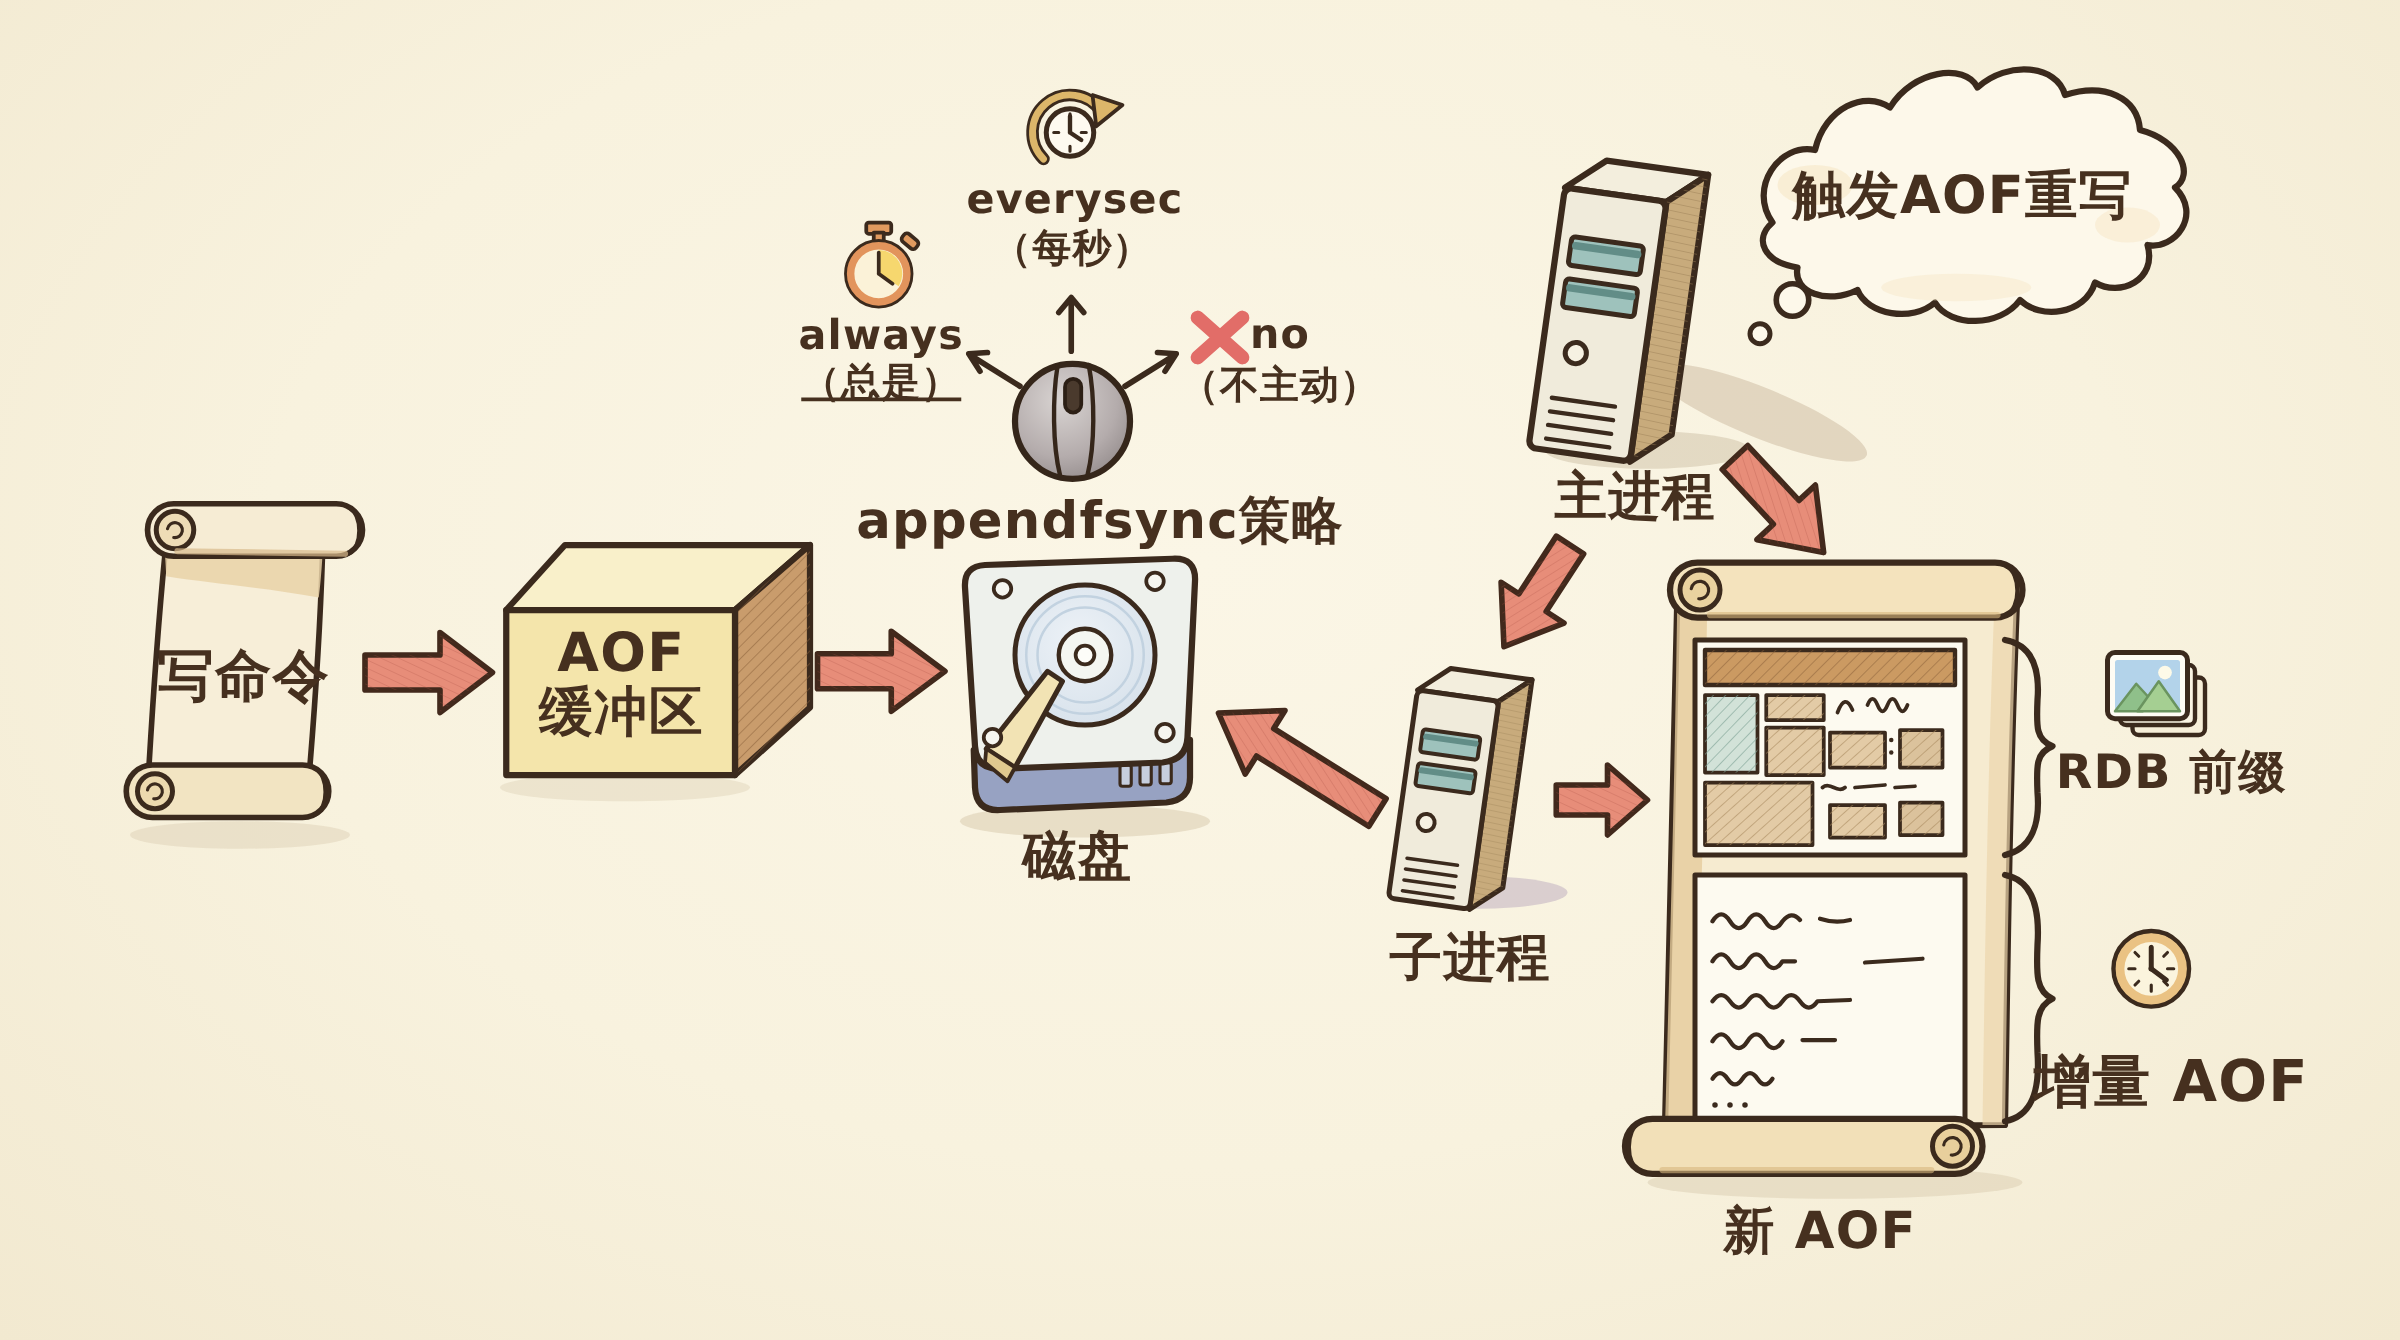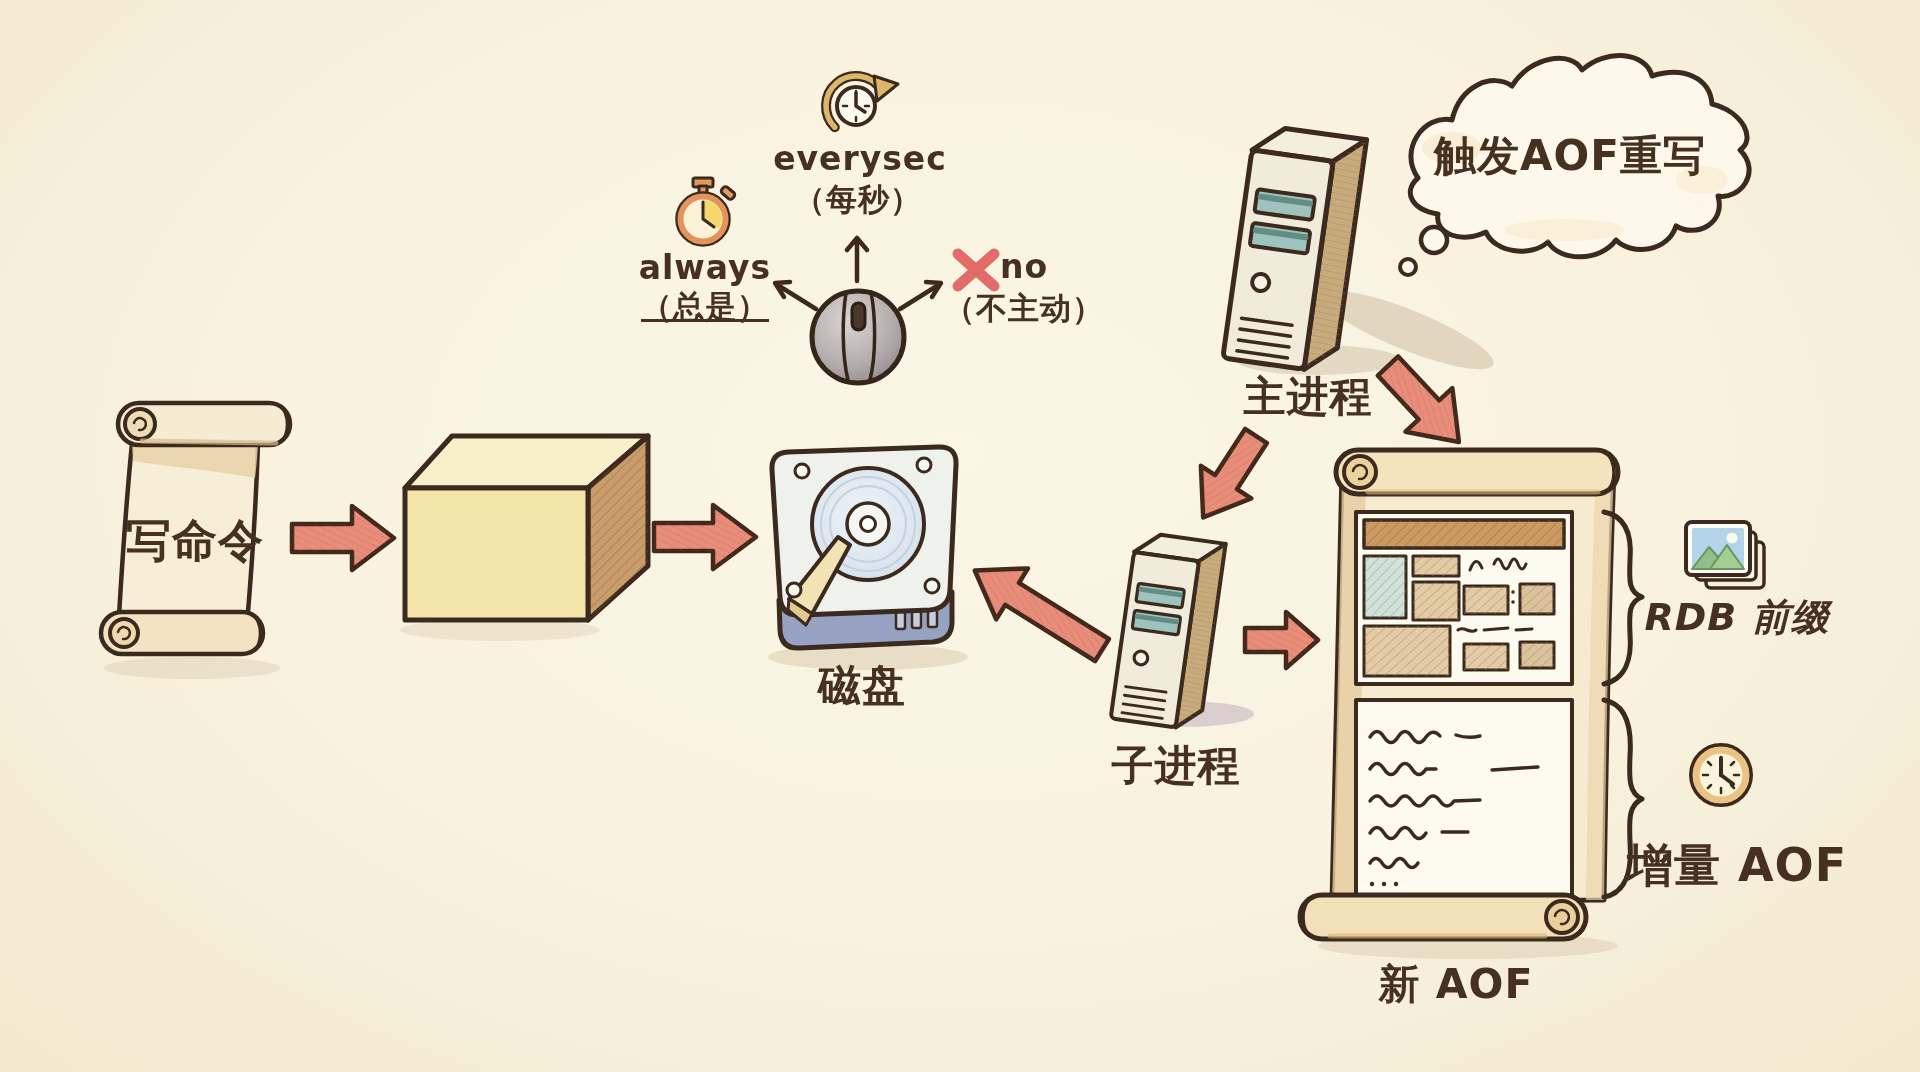--- a/index.html
+++ b/index.html
@@ -278,38 +278,43 @@
     <circle cx="1721" cy="775" r="30" fill="#fbf4dd" stroke="#3b2a1d" stroke-width="4"></circle>
     <circle cx="1721" cy="775" r="25" fill="none" stroke="#eac283" stroke-width="7"></circle>
     <path d="M1721,757 v5 M1739,775 h-5 M1721,793 v-5 M1703,775 h5 M1734,762 l-3,3 M1734,788 l-3,-3 M1708,762 l3,3 M1708,788 l3,-3" stroke="#3b2a1d" stroke-width="2.5" fill="none"></path>
     <path d="M1721,775 L1721,758 M1721,775 L1733,784" stroke="#3b2a1d" stroke-width="4" fill="none"></path>
     <circle cx="1721" cy="775" r="2.2" fill="#3b2a1d"></circle>
   </g>
 </svg>
 
 <div class="lbl" style="left:195px;top:516px;font-size:45px;">写命令</div>
 
+<div class="lbl" style="left:497px;top:500px;font-size:43px;">
+  <span style="display:block;">AOF</span>
+  <span style="display:block;">缓冲区</span>
+</div>
 
 <div class="lbl" style="left:862px;top:662px;font-size:43px;">磁盘</div>
 
+<div class="lbl" style="left:880px;top:394px;font-size:41px;">appendfsync策略</div>
 
 <div class="lbl latin" style="left:705px;top:250px;font-size:33px;">always</div>
 <div class="lbl" style="left:705px;top:289px;font-size:31px;text-decoration:underline;">（总是）</div>
 
 <div class="lbl latin" style="left:860px;top:141px;font-size:33px;">everysec</div>
 <div class="lbl" style="left:858px;top:182px;font-size:31px;">（每秒）</div>
 
 <div class="lbl latin" style="left:1024px;top:249px;font-size:33px;">no</div>
 <div class="lbl" style="left:1024px;top:291px;font-size:31px;">（不主动）</div>
 
 <div class="lbl" style="left:1308px;top:374px;font-size:42px;">主进程</div>
 
 <div class="lbl" style="left:1570px;top:133px;font-size:42px;">触发AOF重写</div>
 
 <div class="lbl" style="left:1176px;top:731px;font-size:42px;margin-top:12px;">子进程</div>
 
-<div class="lbl" style="left:1737px;top:597px;font-size:38px;font-style:italic;">RDB 前缀</div>
+<div class="lbl" style="left:1737px;top:597px;font-size:38px;">RDB 前缀</div>
 
 <div class="lbl" style="left:1737px;top:820px;font-size:46px;margin-top:20px;">增量 AOF</div>
 
 <div class="lbl" style="left:1456px;top:962px;font-size:41px;">新 AOF</div>
 
 </div>
 
 </body></html>

